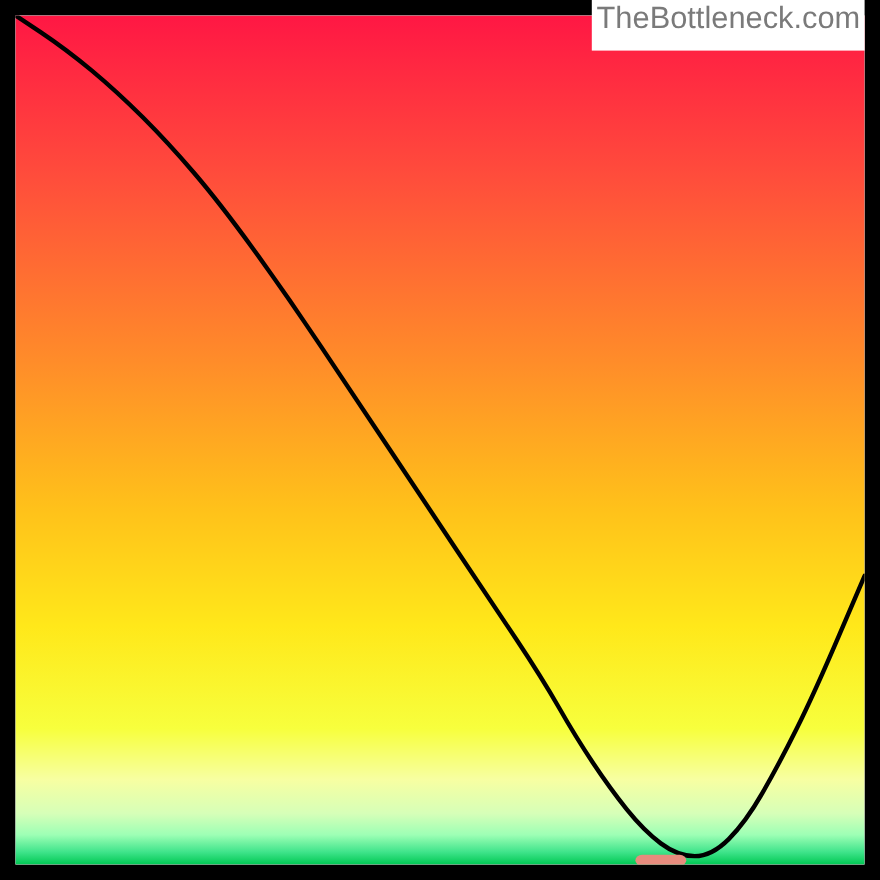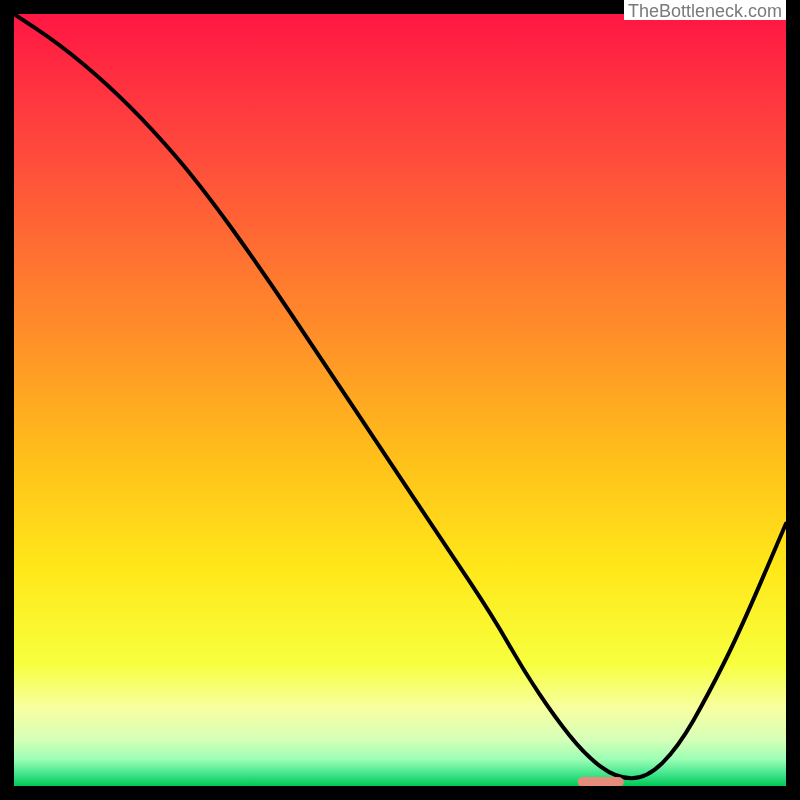--- a/index.html
+++ b/index.html
@@ -22,24 +22,24 @@
     left: 0;
     top: 0;
     width: 772px;   
     height: 772px;
   }
   .watermark {
     position: absolute;
     top: -14px;
     right: 0px;
     font-family: Arial, Helvetica, sans-serif;
-    font-size: 18px;
+    font-size: 28px;
     color: #7a7a7a;
     background: #ffffff;
-    padding: 2px 4px 0 4px;
+    padding: 2px 4px 16px 4px;
     line-height: 1;
     z-index: 5;
   }
   svg {
     display: block;
   }
 </style>
 </head>
 <body>
 

